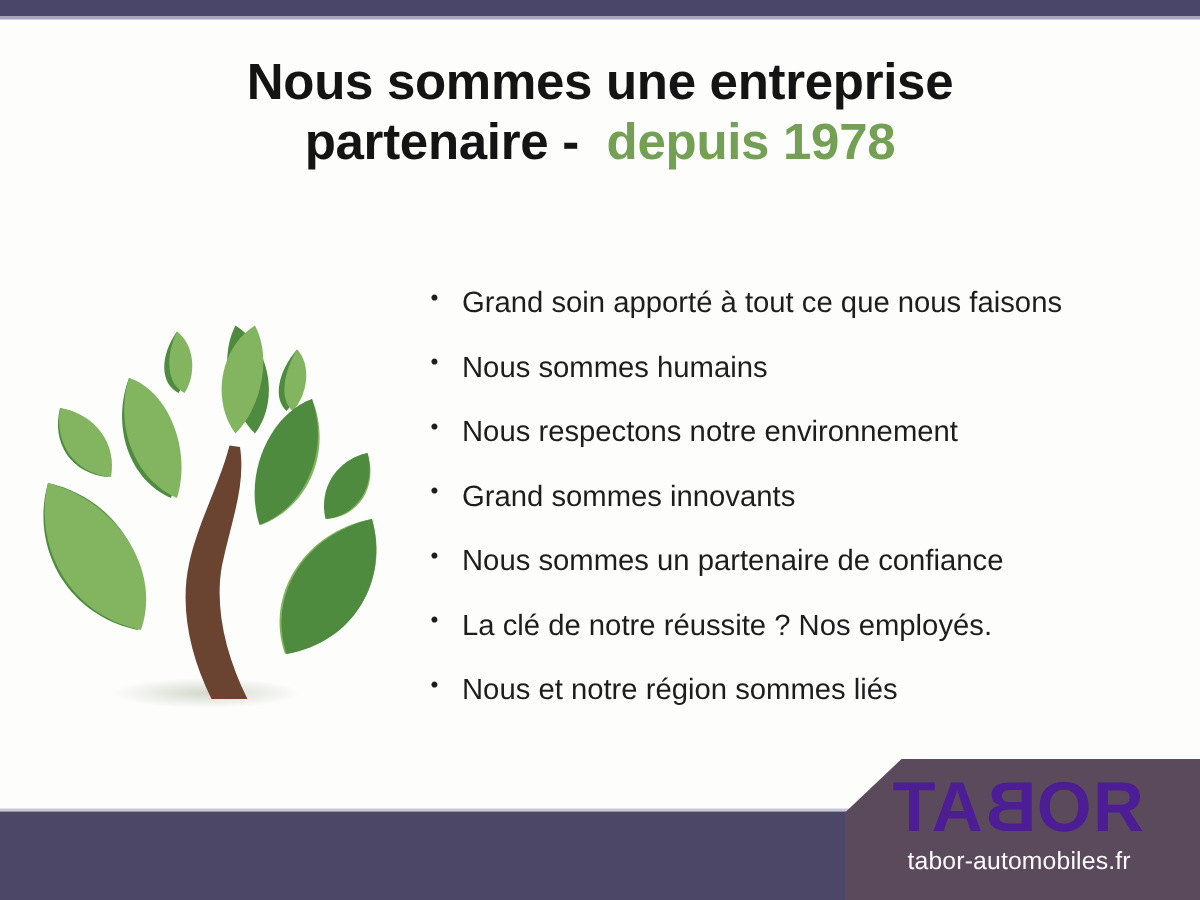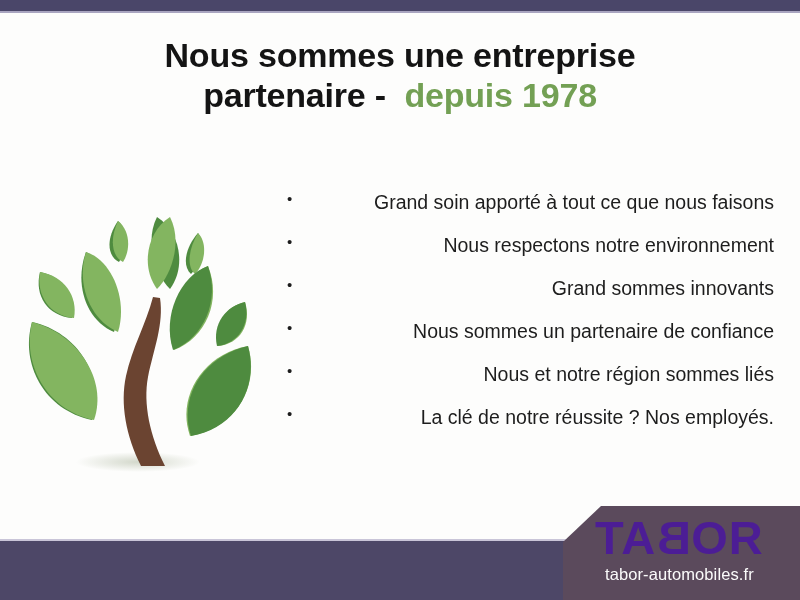--- a/index.html
+++ b/index.html
@@ -77,21 +77,20 @@
 
   
   .bullets {
     position: absolute;
     left: 284px;
     top: 192px;
     width: 490px;
     margin: 0;
     padding: 0;
     list-style: none;
-    text-align: right;
   }
   .bullets li {
     position: relative;
     padding-left: 24px;
     margin-bottom: 21.5px;
     font-size: 19.5px;
     color: #1d1d1d;
     line-height: 1.1;
     white-space: nowrap;
   }
@@ -241,25 +240,26 @@
 
       <g>
         <path d="M234 150 C 246 190, 222 232, 176 240 C 162 200, 190 158, 234 150 Z" fill="#83b560"></path>
         <path d="M234 150 C 190 160, 164 200, 177 240 C 223 232, 245 190, 234 150 Z" fill="#4e8b3f"></path>
       </g>
     </svg>
   </div>
 
   <ul class="bullets">
     <li>Grand soin apporté à tout ce que nous faisons</li>
+    <li>Nous sommes humains</li>
     <li>Nous respectons notre environnement</li>
     <li>Grand sommes innovants</li>
     <li>Nous sommes un partenaire de confiance</li>
+    <li>La clé de notre réussite ? Nos employés.</li>
     <li>Nous et notre région sommes liés</li>
-    <li>La clé de notre réussite ? Nos employés.</li>
   </ul>
 
   <div class="band-bottom-hairline"></div>
   <div class="band-bottom"></div>
 
   <div class="logo-panel">
     <div class="panel-shape"></div>
     <div class="logo-text-wrap">
       <div class="logo-wordmark">
           <span>TA</span>

